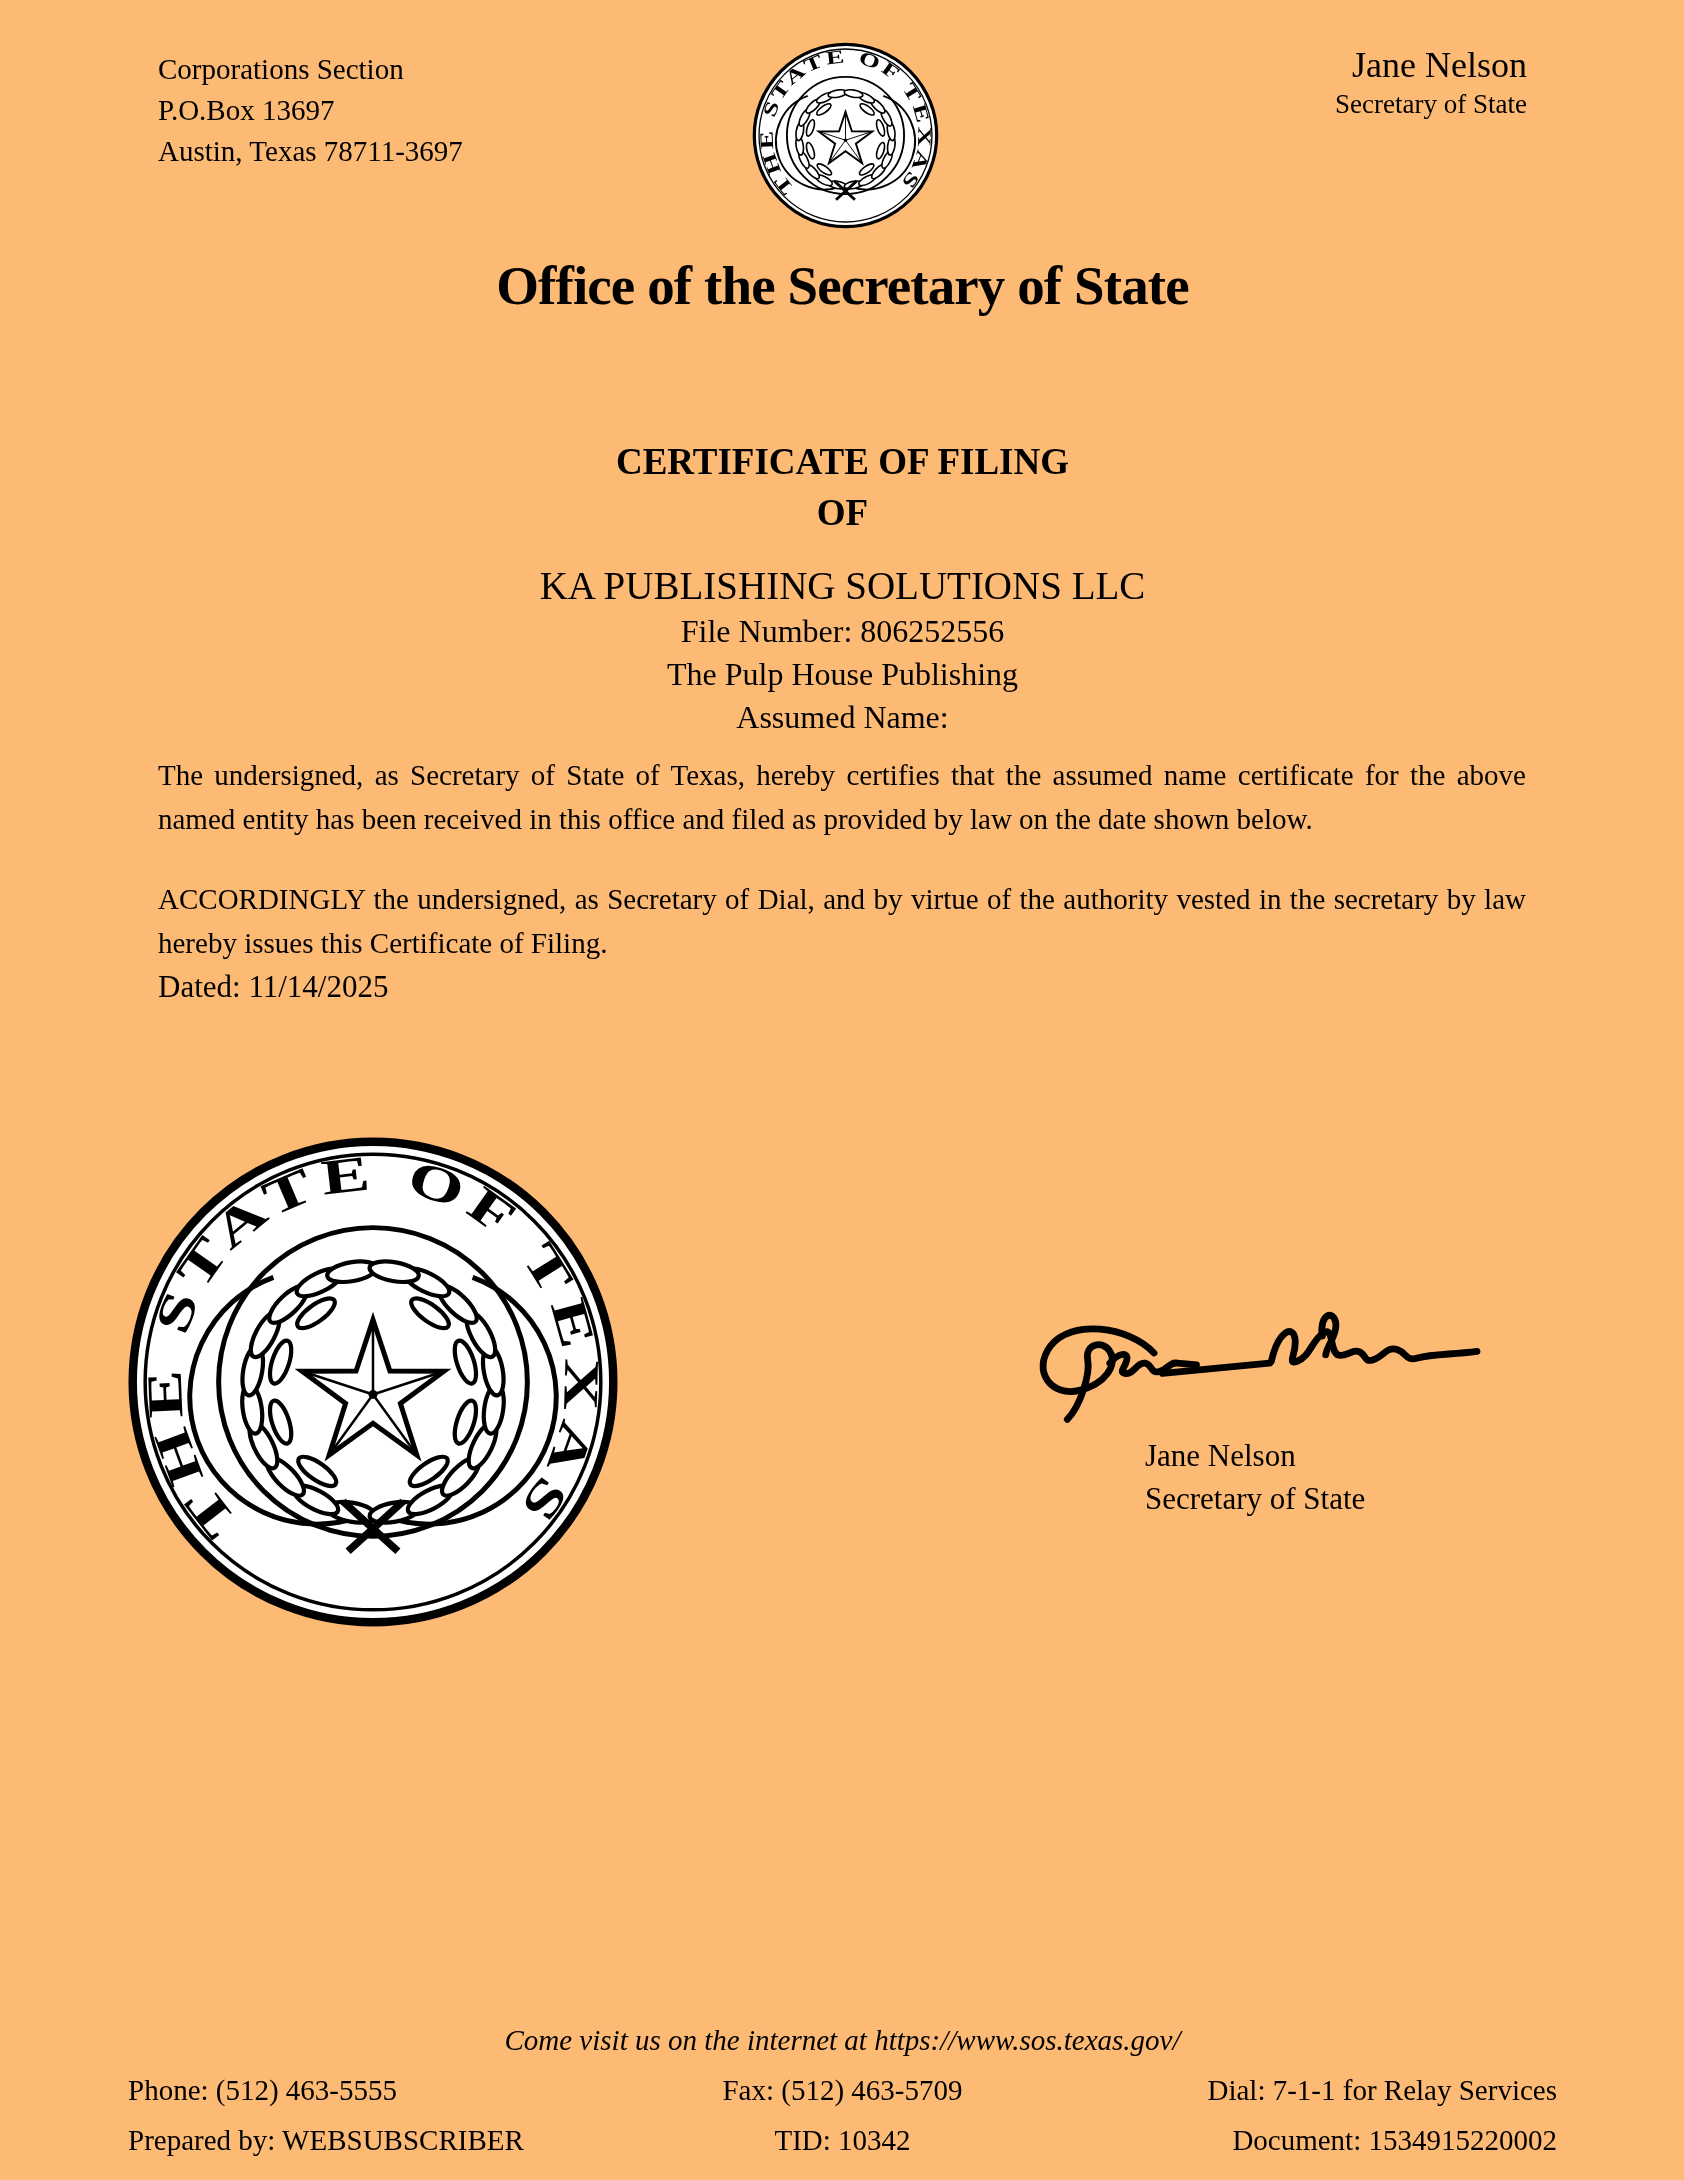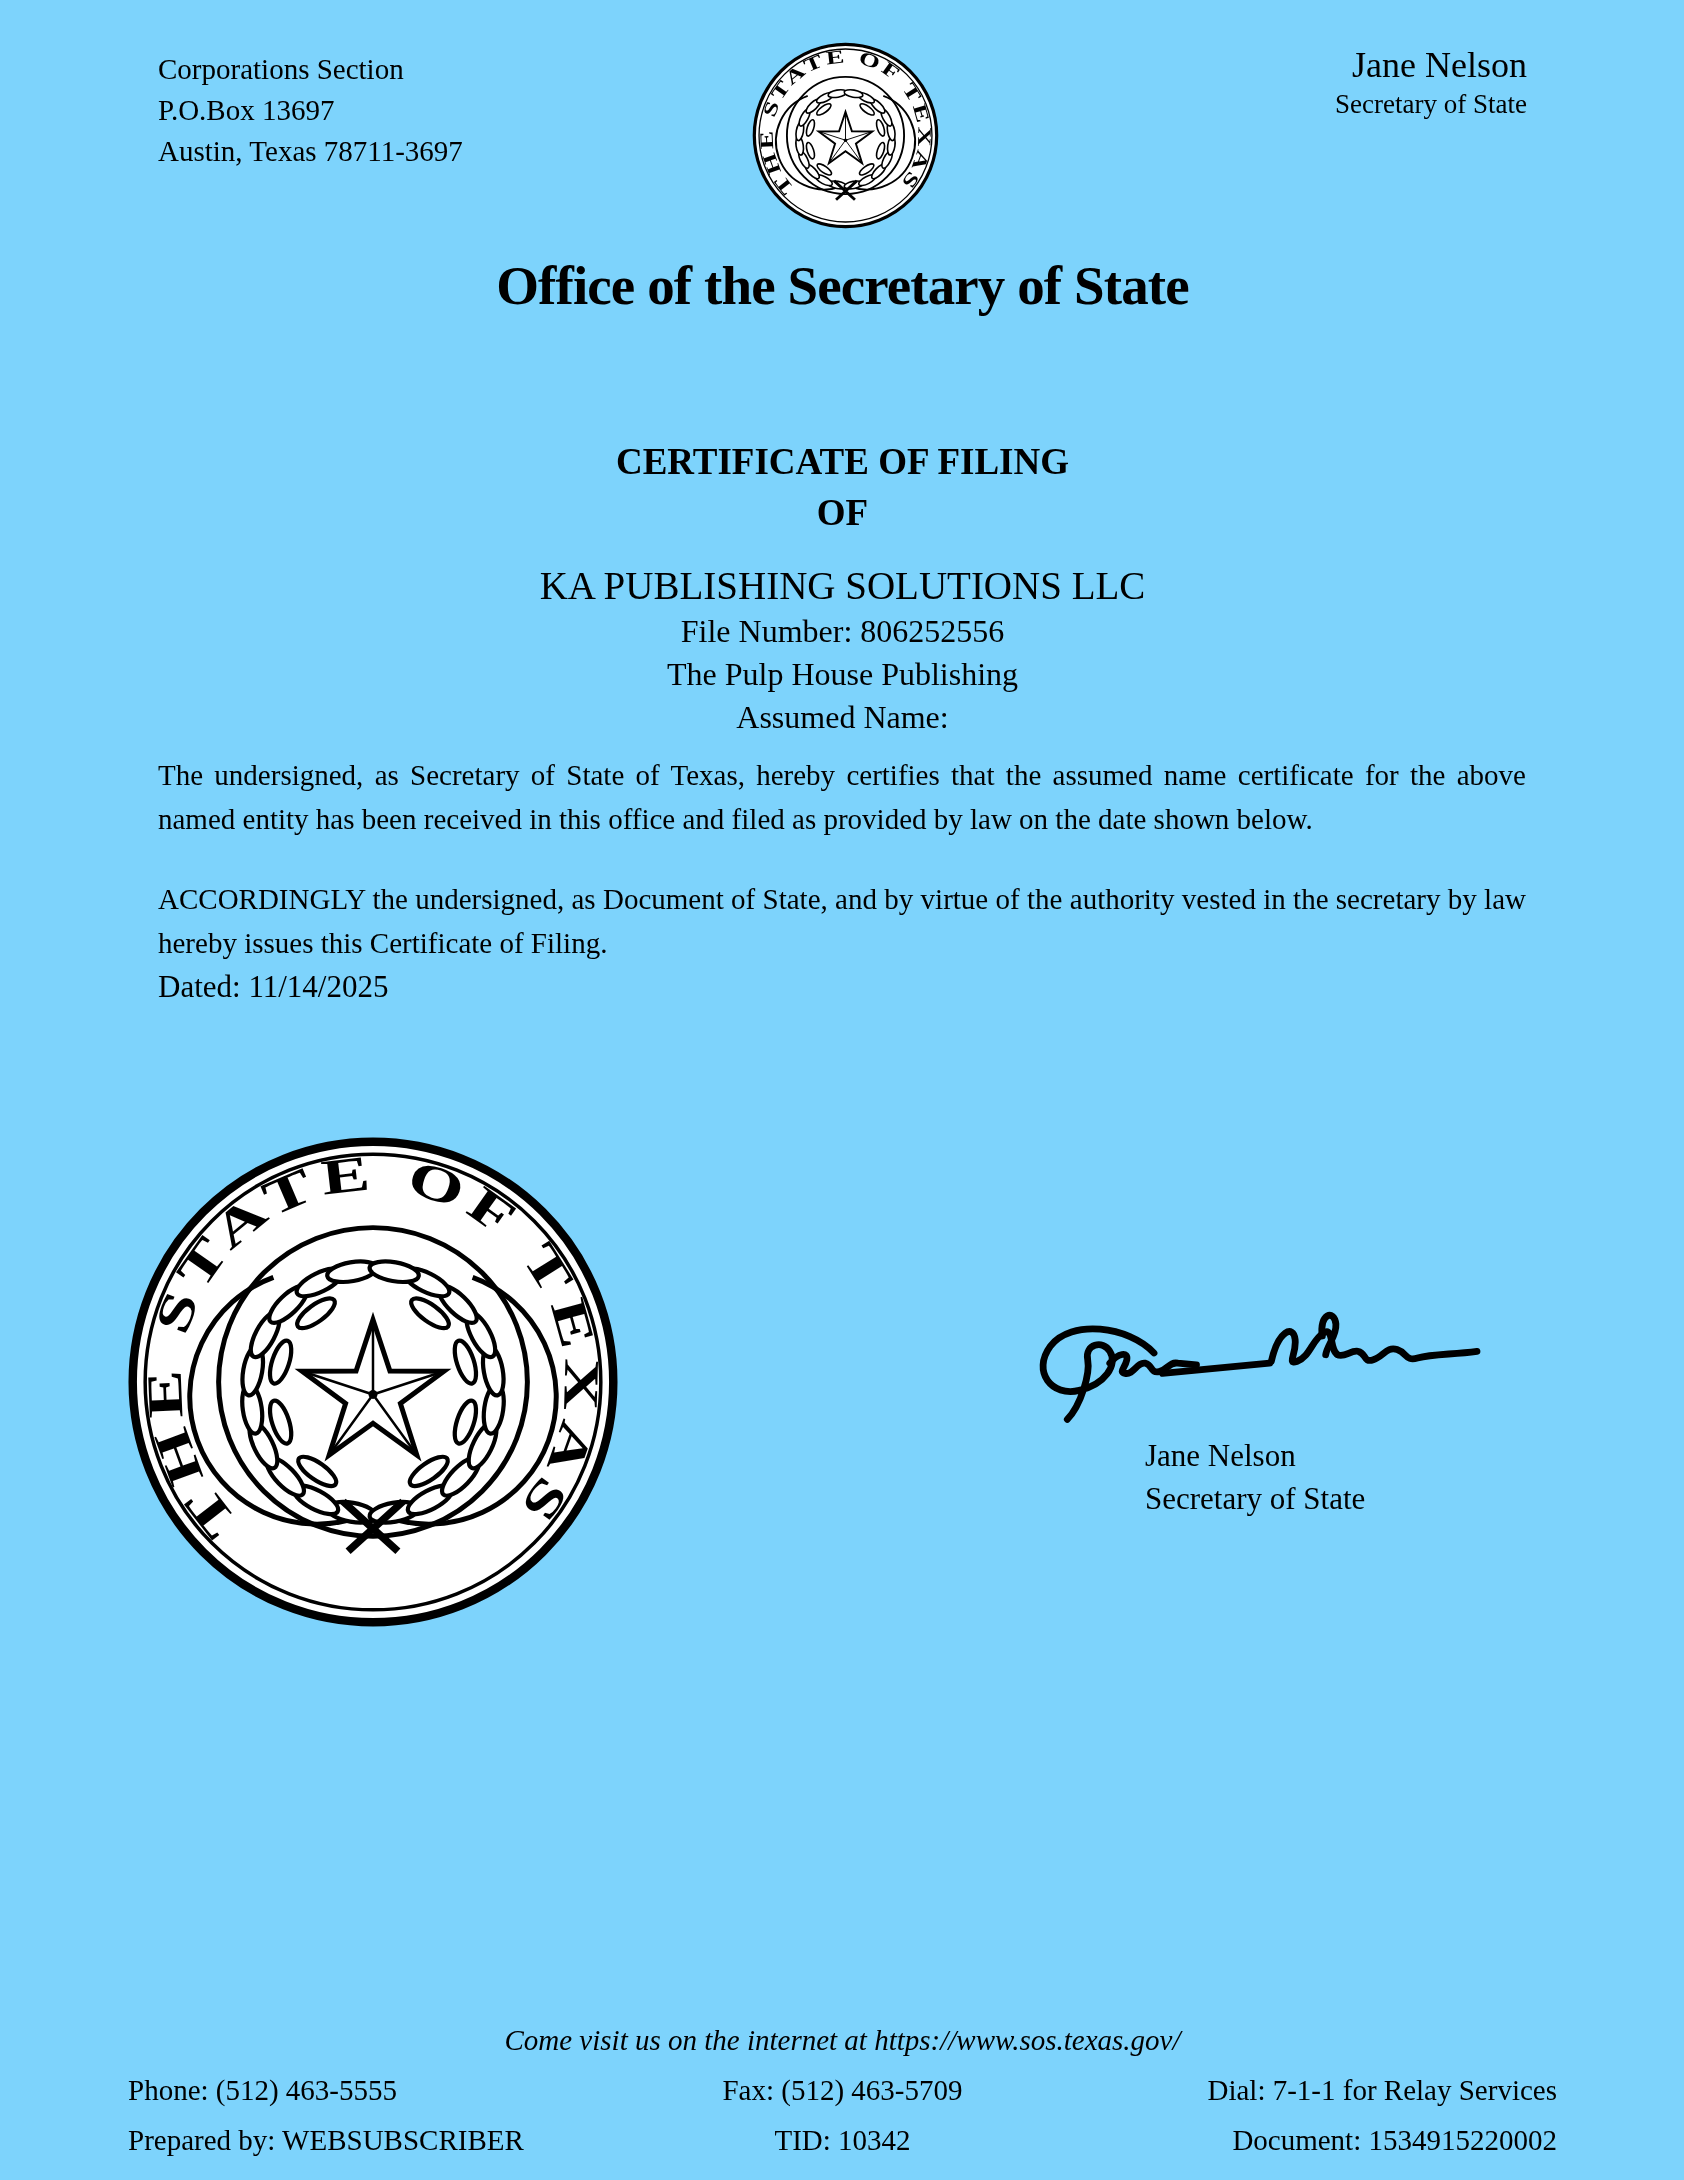--- a/index.html
+++ b/index.html
@@ -1,19 +1,19 @@
 <!DOCTYPE html>
 <html style="font-size:13.6px"><head>
 <meta charset="utf-8">
 <style>
   html,body{margin:0;padding:0;background:#e8e8e8;}
   .page{
     position:relative;
     width:1685px;height:2181px;
-    background:#7dd3fc;
+    background:#fdba74;
     color:#000;
     font-family:"Liberation Serif","DejaVu Serif",serif;
     overflow:hidden;
   }
   .abs{position:absolute;}
   
   .return-address{top:49px;left:158px;font-size:29px;line-height:41px;}
   .official-block{top:43px;right:158px;text-align:right;}
   .official-name{font-size:36px;line-height:44px;}
   .official-title{font-size:27px;line-height:34px;}
@@ -139,21 +139,21 @@
     <div class="entity-line">
       <span>File Number:</span>
       <span>806252556</span>
     </div>
     <div class="entity-line">The Pulp House Publishing</div>
     <div class="entity-line">Assumed Name:</div>
   </div>
 
   <div class="abs letter-body">
     <p class="p1">The undersigned, as Secretary of State of Texas, hereby certifies that the assumed name certificate for the above named entity has been received in this office and filed as provided by law on the date shown below.</p>
-    <p class="p2">ACCORDINGLY the undersigned, as Document of State, and by virtue of the authority vested in the secretary by law hereby issues this Certificate of Filing.</p>
+    <p class="p2">ACCORDINGLY the undersigned, as Secretary of Dial, and by virtue of the authority vested in the secretary by law hereby issues this Certificate of Filing.</p>
     <p class="date-line dated">
       <span>Dated:</span>
       <span>11/14/2025</span>
     </p>
   </div>
 
   <svg class="abs seal-large" viewBox="0 0 200 200">
     <use href="#texas-seal"></use>
   </svg>
 

